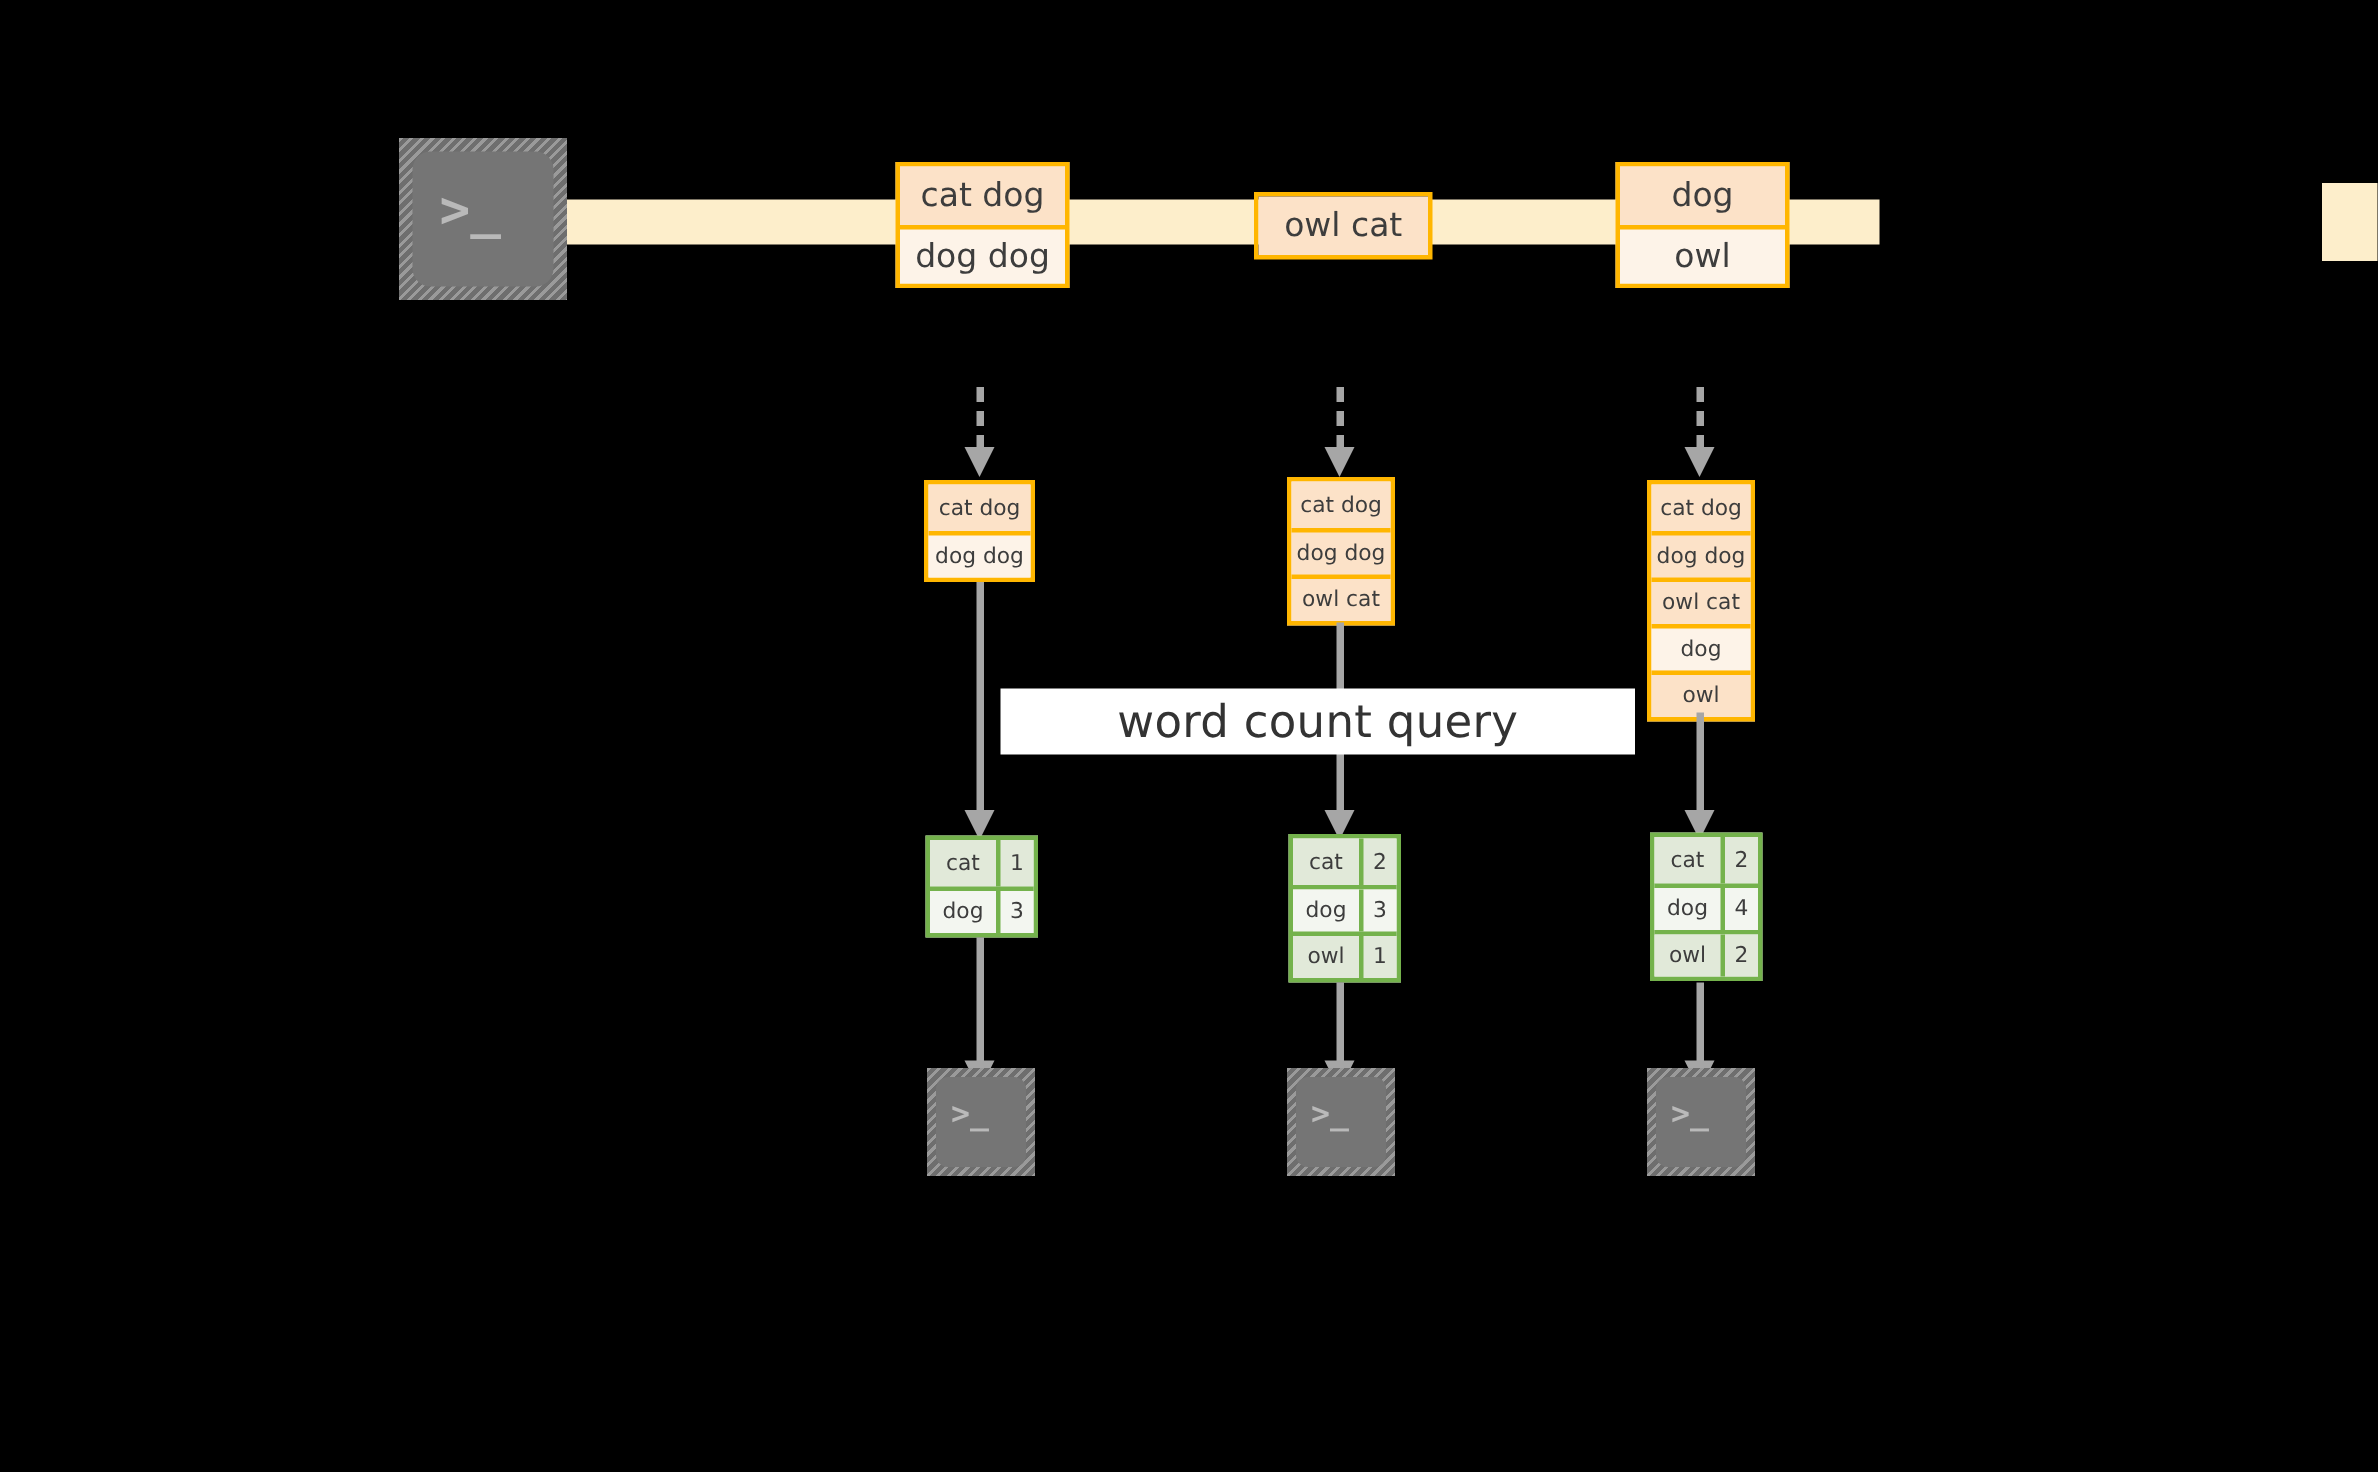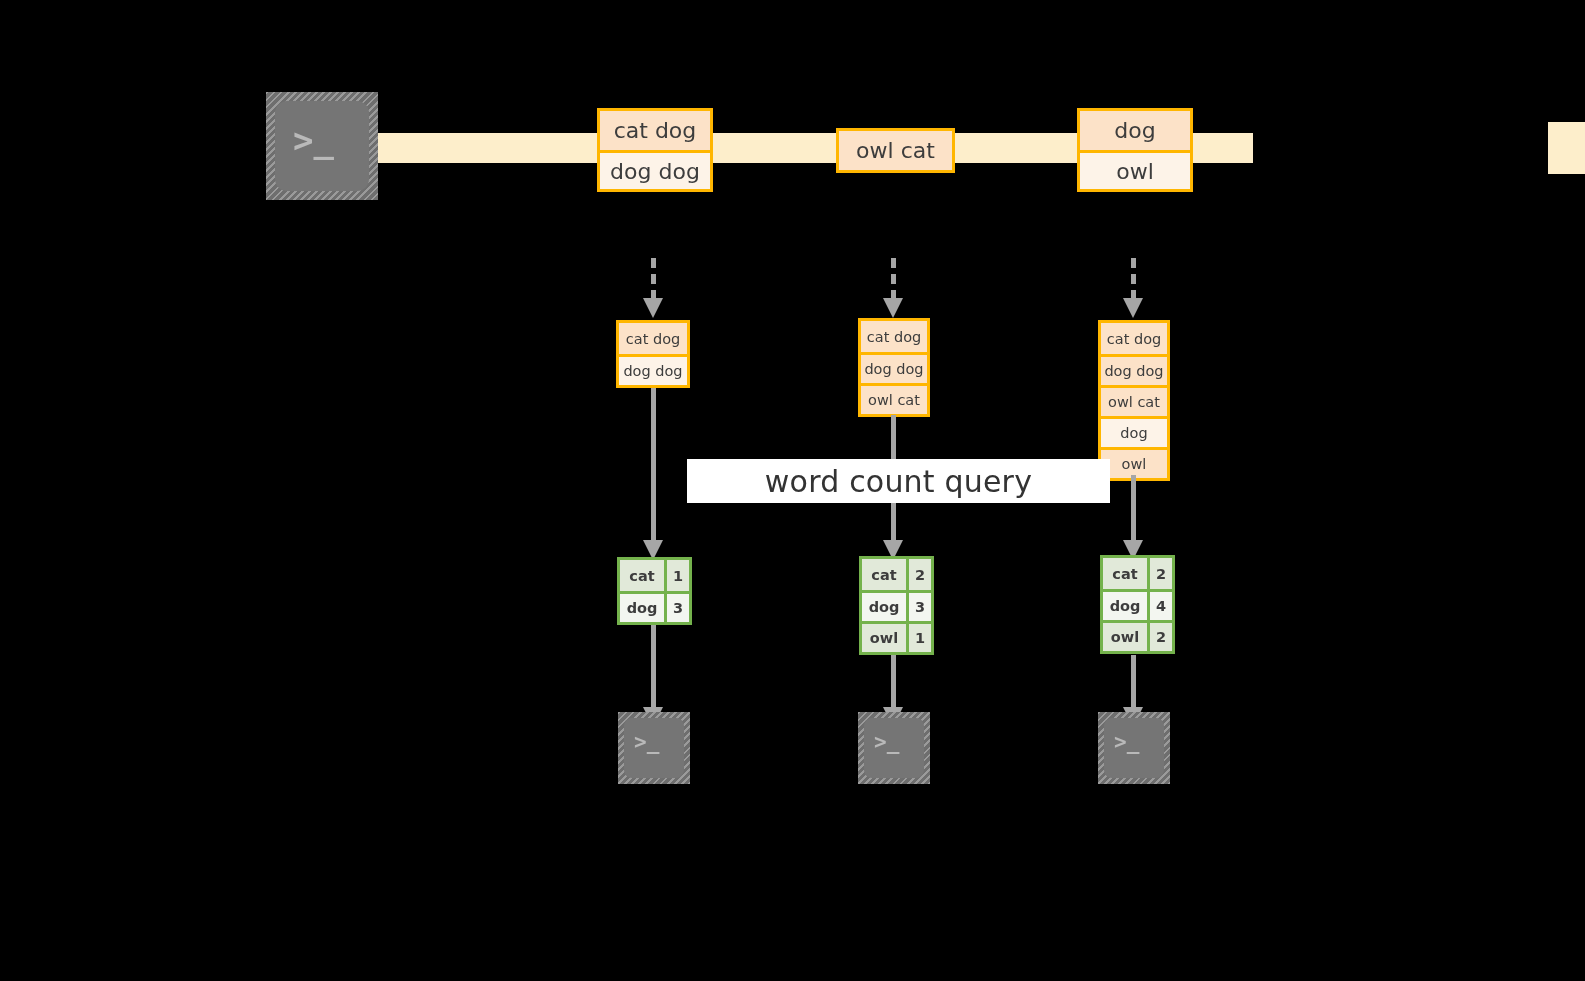--- a/index.html
+++ b/index.html
@@ -81,21 +81,21 @@
   .obox.stack .ocell { height: 31px; font-size: 14.5px; }
   .obox.stack.w1 { width: 74px; }
 
   
   .gbox {
     position: absolute;
     border: 3px solid #74b24c;
     background: #f1f5ed;
     display: flex; flex-direction: column;
   }
-  .grow { display: flex; height: 31px; font-weight: bold; }
+  .grow { display: flex; height: 31px; }
   .grow + .grow { border-top: 3px solid #74b24c; }
   .gkey, .gval {
     display: flex; align-items: center;
     font-size: 14.5px; color: #3d3d3d;
     background: #e1e9d9;
   }
   .grow.alt .gkey, .grow.alt .gval { background: #f3f6f0; }
   .gkey { width: 44px; justify-content: center; }
   .gval { width: 25px; justify-content: center; border-left: 3px solid #74b24c; }
 
@@ -198,21 +198,21 @@
   </div>
   <div class="conn" style="left:891px; top:415px;">
     <div class="shaft" style="height:128px;"></div>
     <div class="head" style="top:125px;"></div>
   </div>
   <div class="conn" style="left:1131px; top:475px;">
     <div class="shaft" style="height:68px;"></div>
     <div class="head" style="top:65px;"></div>
   </div>
 
-  <div class="banner" style="left:687px; top:459px; width:423px; height:44px;">
+  <div class="banner" style="left:667px; top:459px; width:423px; height:44px;">
     <span class="banner-label">word count query</span>
   </div>
 
   <div class="gbox" style="left:617px; top:557px;">
     <div class="grow">
       <div class="gkey">cat</div>
       <div class="gval">1</div>
     </div>
     <div class="grow alt">
       <div class="gkey">dog</div>

